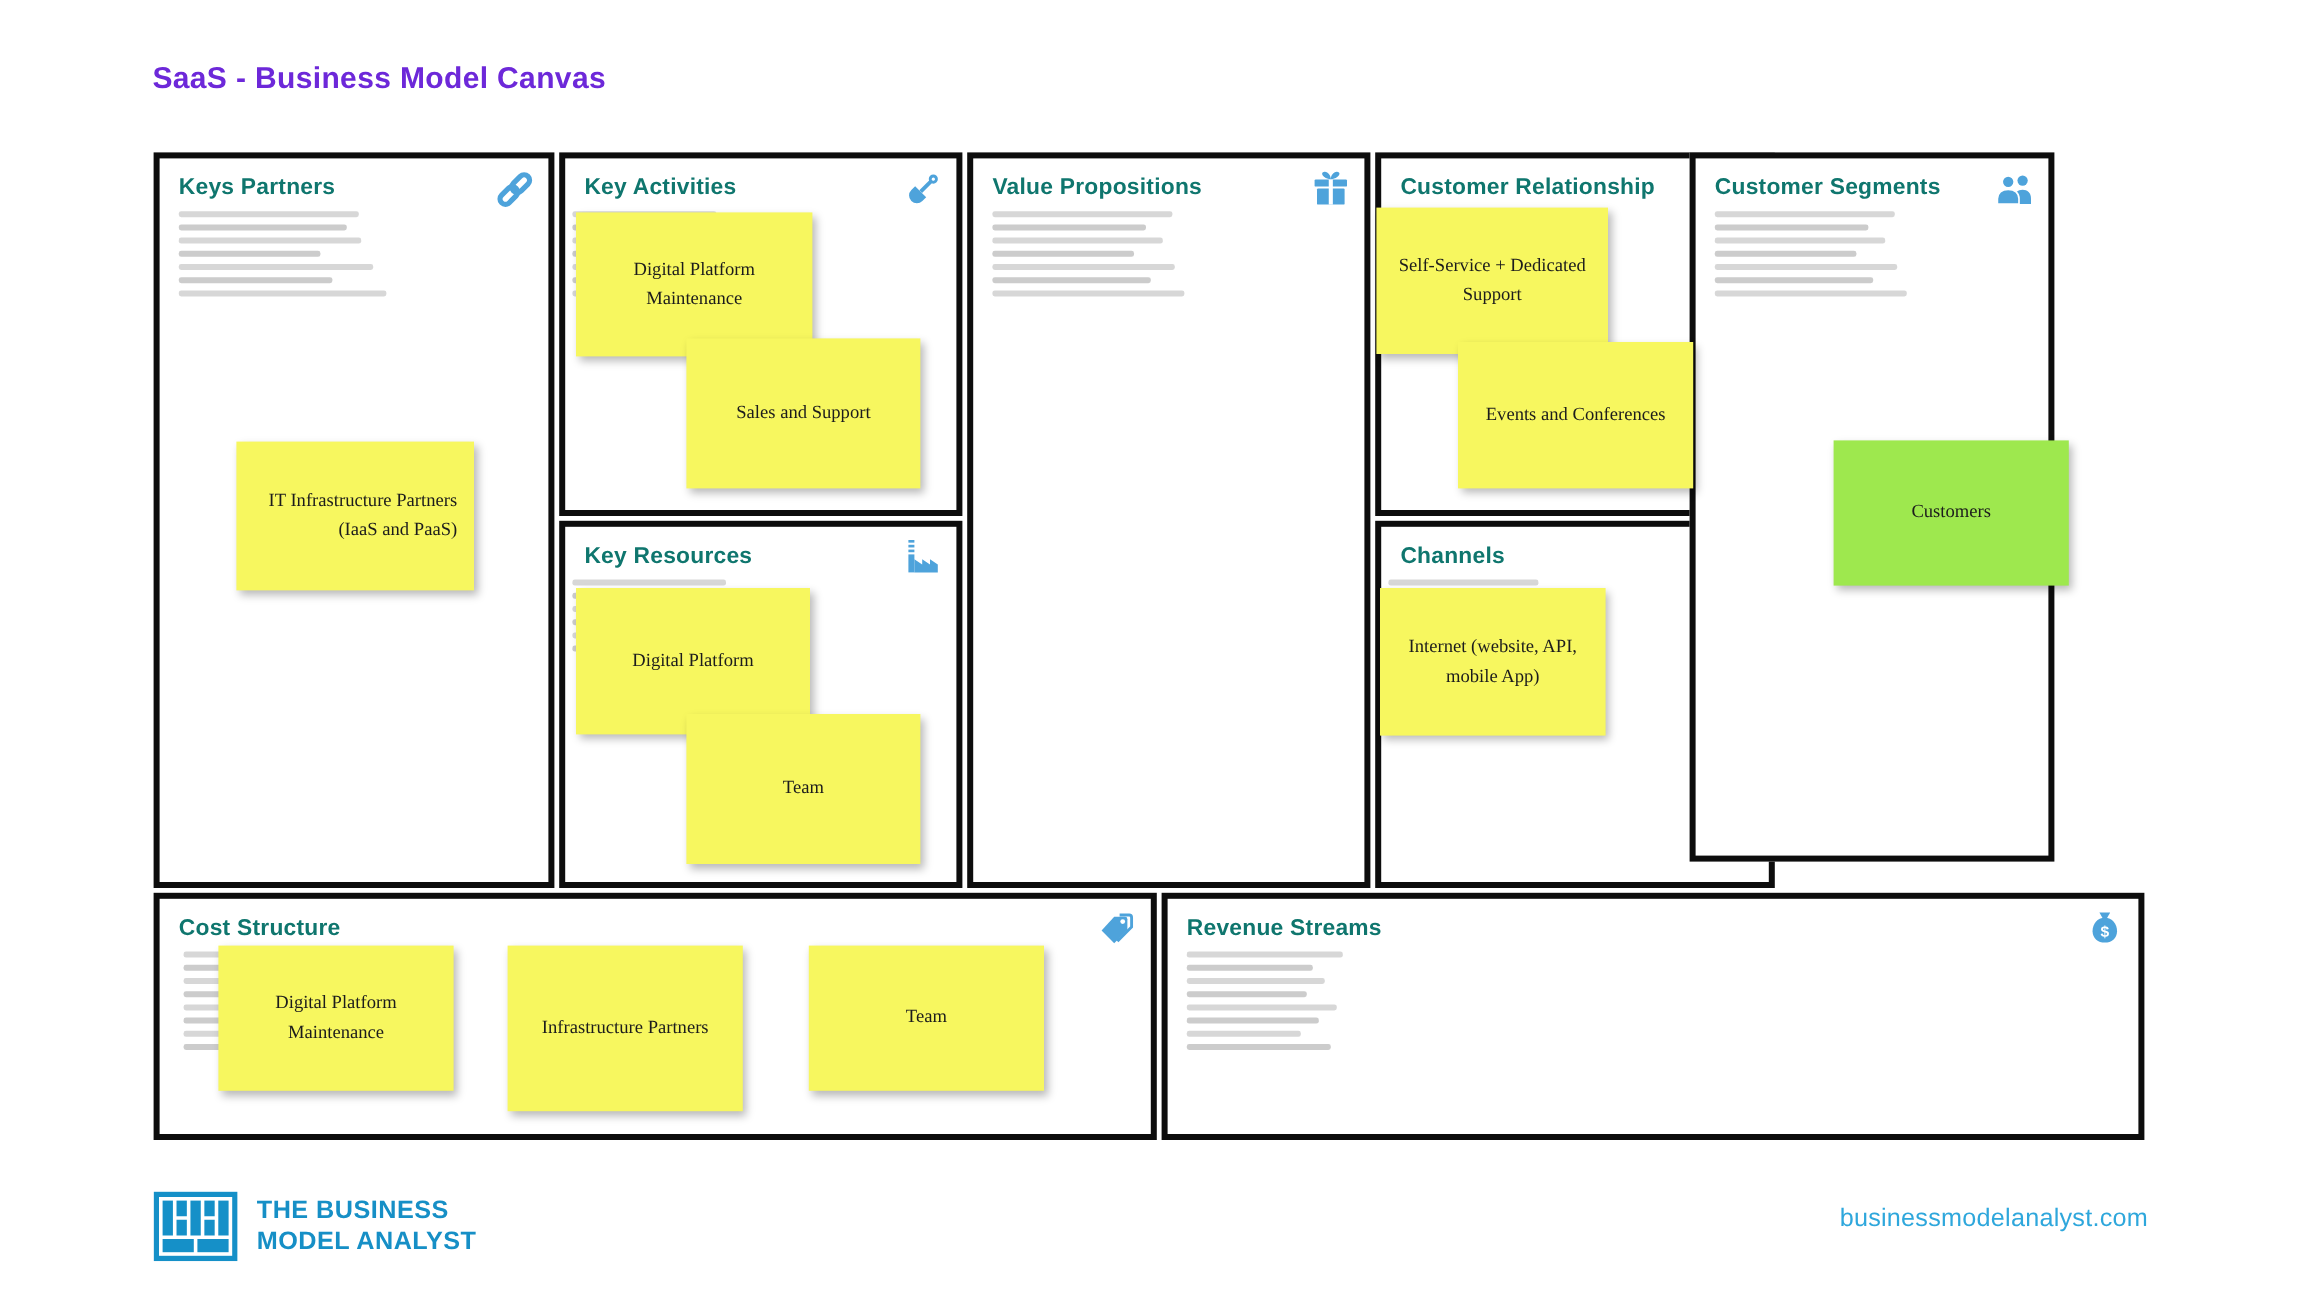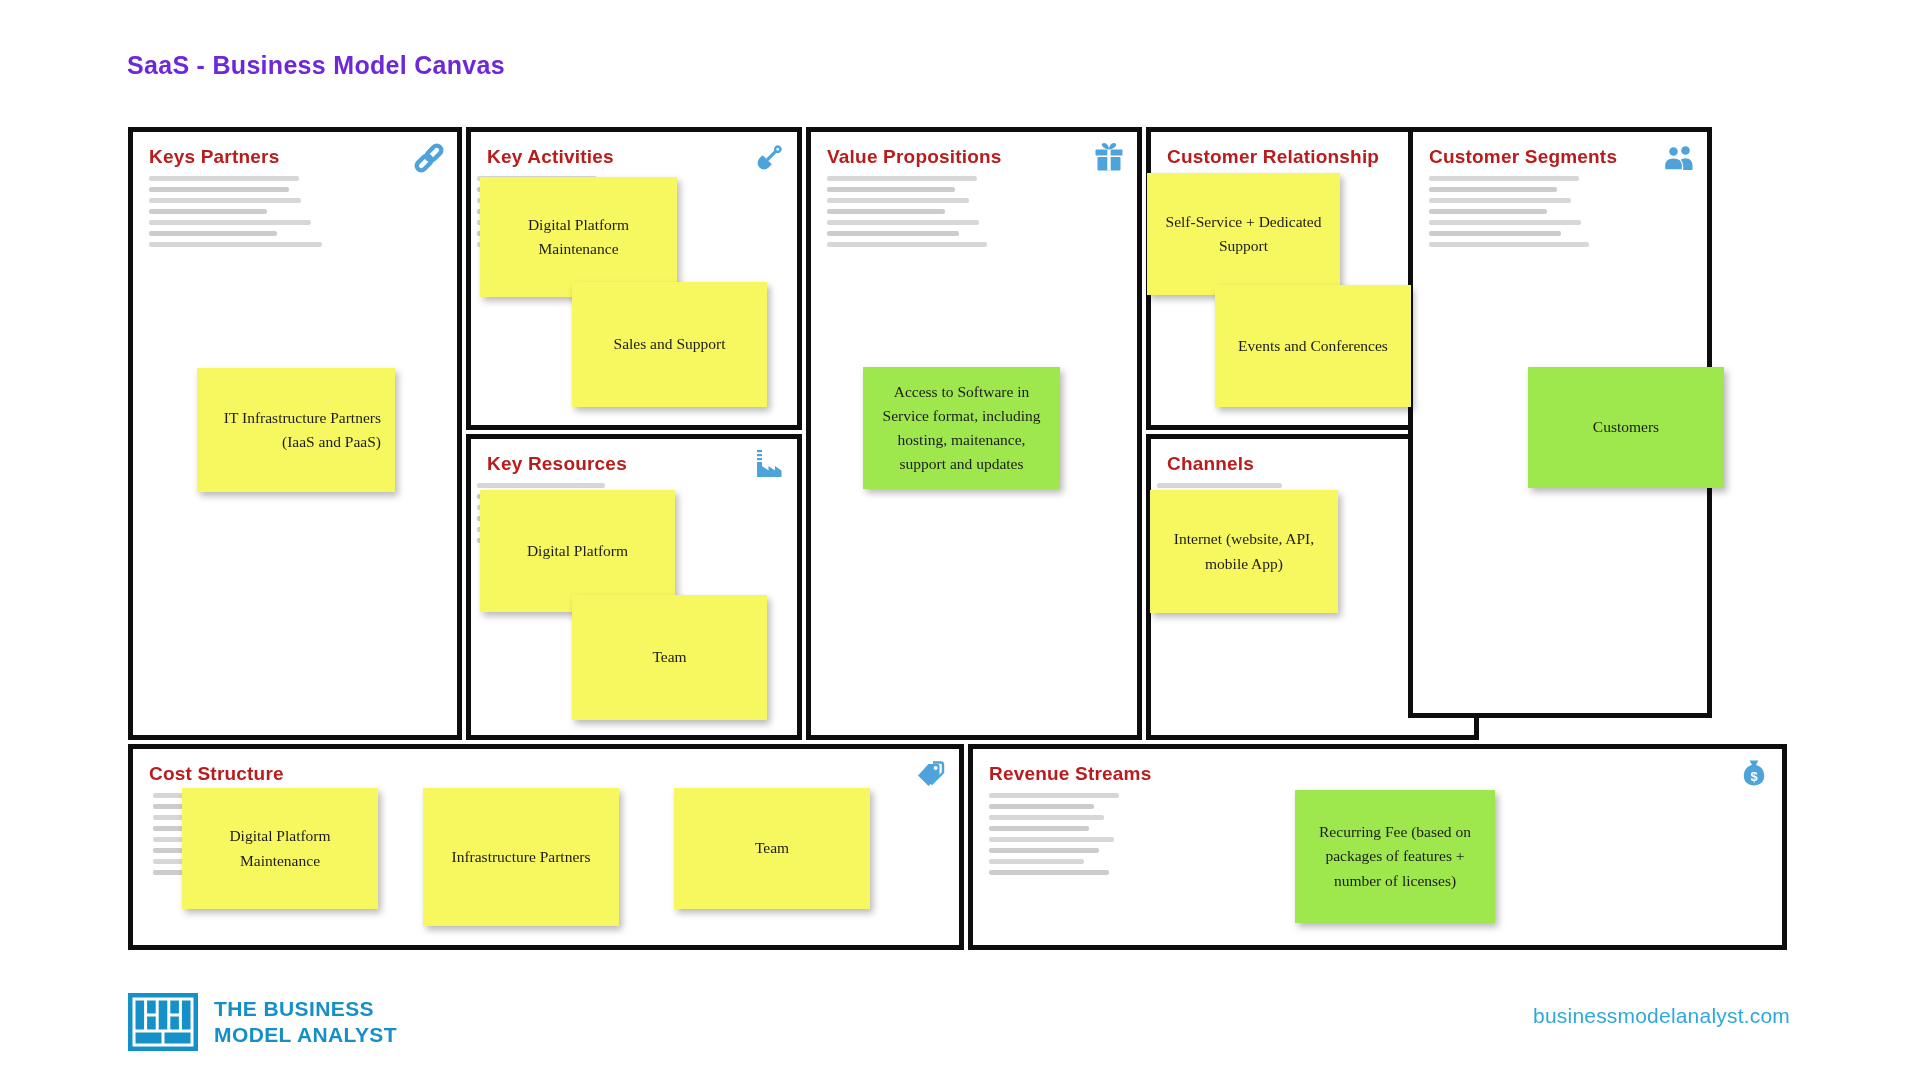--- a/index.html
+++ b/index.html
@@ -16,21 +16,21 @@
   .b-ka{left:338px;top:0;width:336px;height:303px;}
   .b-kr{left:338px;top:307px;width:336px;height:306px;}
   .b-vp{left:678px;top:0;width:336px;height:613px;}
   .b-cr{left:1018px;top:0;width:333px;height:303px;}
   .b-ch{left:1018px;top:307px;width:333px;height:306px;}
   .b-cs{left:1280px;top:0;width:304px;height:591px;}
   .b-cost{left:0;top:617px;width:836px;height:206px;}
   .b-rev{left:840px;top:617px;width:819px;height:206px;padding-left:32px;}
 
   .box-title{margin:0;position:absolute;left:16px;top:14px;font-size:19px;font-weight:bold;
-    color:#b91c1c;letter-spacing:.2px;}
+    color:#0f766e;letter-spacing:.2px;}
   .icon{position:absolute;top:10px;right:12px;width:32px;height:32px;}
   .icon svg{display:block;}
 
   .ph{position:absolute;top:44px;left:16px;}
   .ph.tight{left:6px;}
   .ph.l20{left:20px;}
   .ph i{display:block;height:5px;border-radius:2px;background:#d7d7d7;margin-bottom:6px;}
   .ph i:nth-child(2n){background:#cccccc;}
 
   .note{position:absolute;z-index:5;display:flex;align-items:center;justify-content:center;
@@ -265,29 +265,27 @@
         <i style="width:95px"></i>
           <i style="width:120px"></i>
       </div>
     </section>
 
     <div class="note yellow n1">IT Infrastructure Partners (IaaS and PaaS)</div>
     <div class="note yellow n2">Digital Platform Maintenance</div>
     <div class="note yellow n3">Sales and Support</div>
     <div class="note yellow n4">Digital Platform</div>
     <div class="note yellow n5">Team</div>
-    <div class="note green n6">Access to Software in Service format, including hosting, maitenance, support and updates</div>
     <div class="note yellow n7">Self-Service + Dedicated Support</div>
     <div class="note yellow n8">Events and Conferences</div>
     <div class="note yellow n9">Internet (website, API, mobile App)</div>
     <div class="note green n11">Customers</div>
     <div class="note yellow n12">Digital Platform Maintenance</div>
     <div class="note yellow n13">Infrastructure Partners</div>
     <div class="note yellow n14">Team</div>
-    <div class="note green n15">Recurring Fee (based on packages of features + number of licenses)</div>
   </div>
 
   <span class="footer-logo">
     <svg width="70" height="58" viewBox="0 0 70 58">
       <rect width="70" height="58" fill="#1590c8"></rect>
       <g stroke="#ffffff" stroke-width="3" fill="none">
         <rect x="6" y="6" width="58" height="46"></rect>
         <line x1="6" y1="38" x2="64" y2="38"></line>
         <line x1="17.6" y1="6" x2="17.6" y2="38"></line>
         <line x1="29.2" y1="6" x2="29.2" y2="38"></line>

